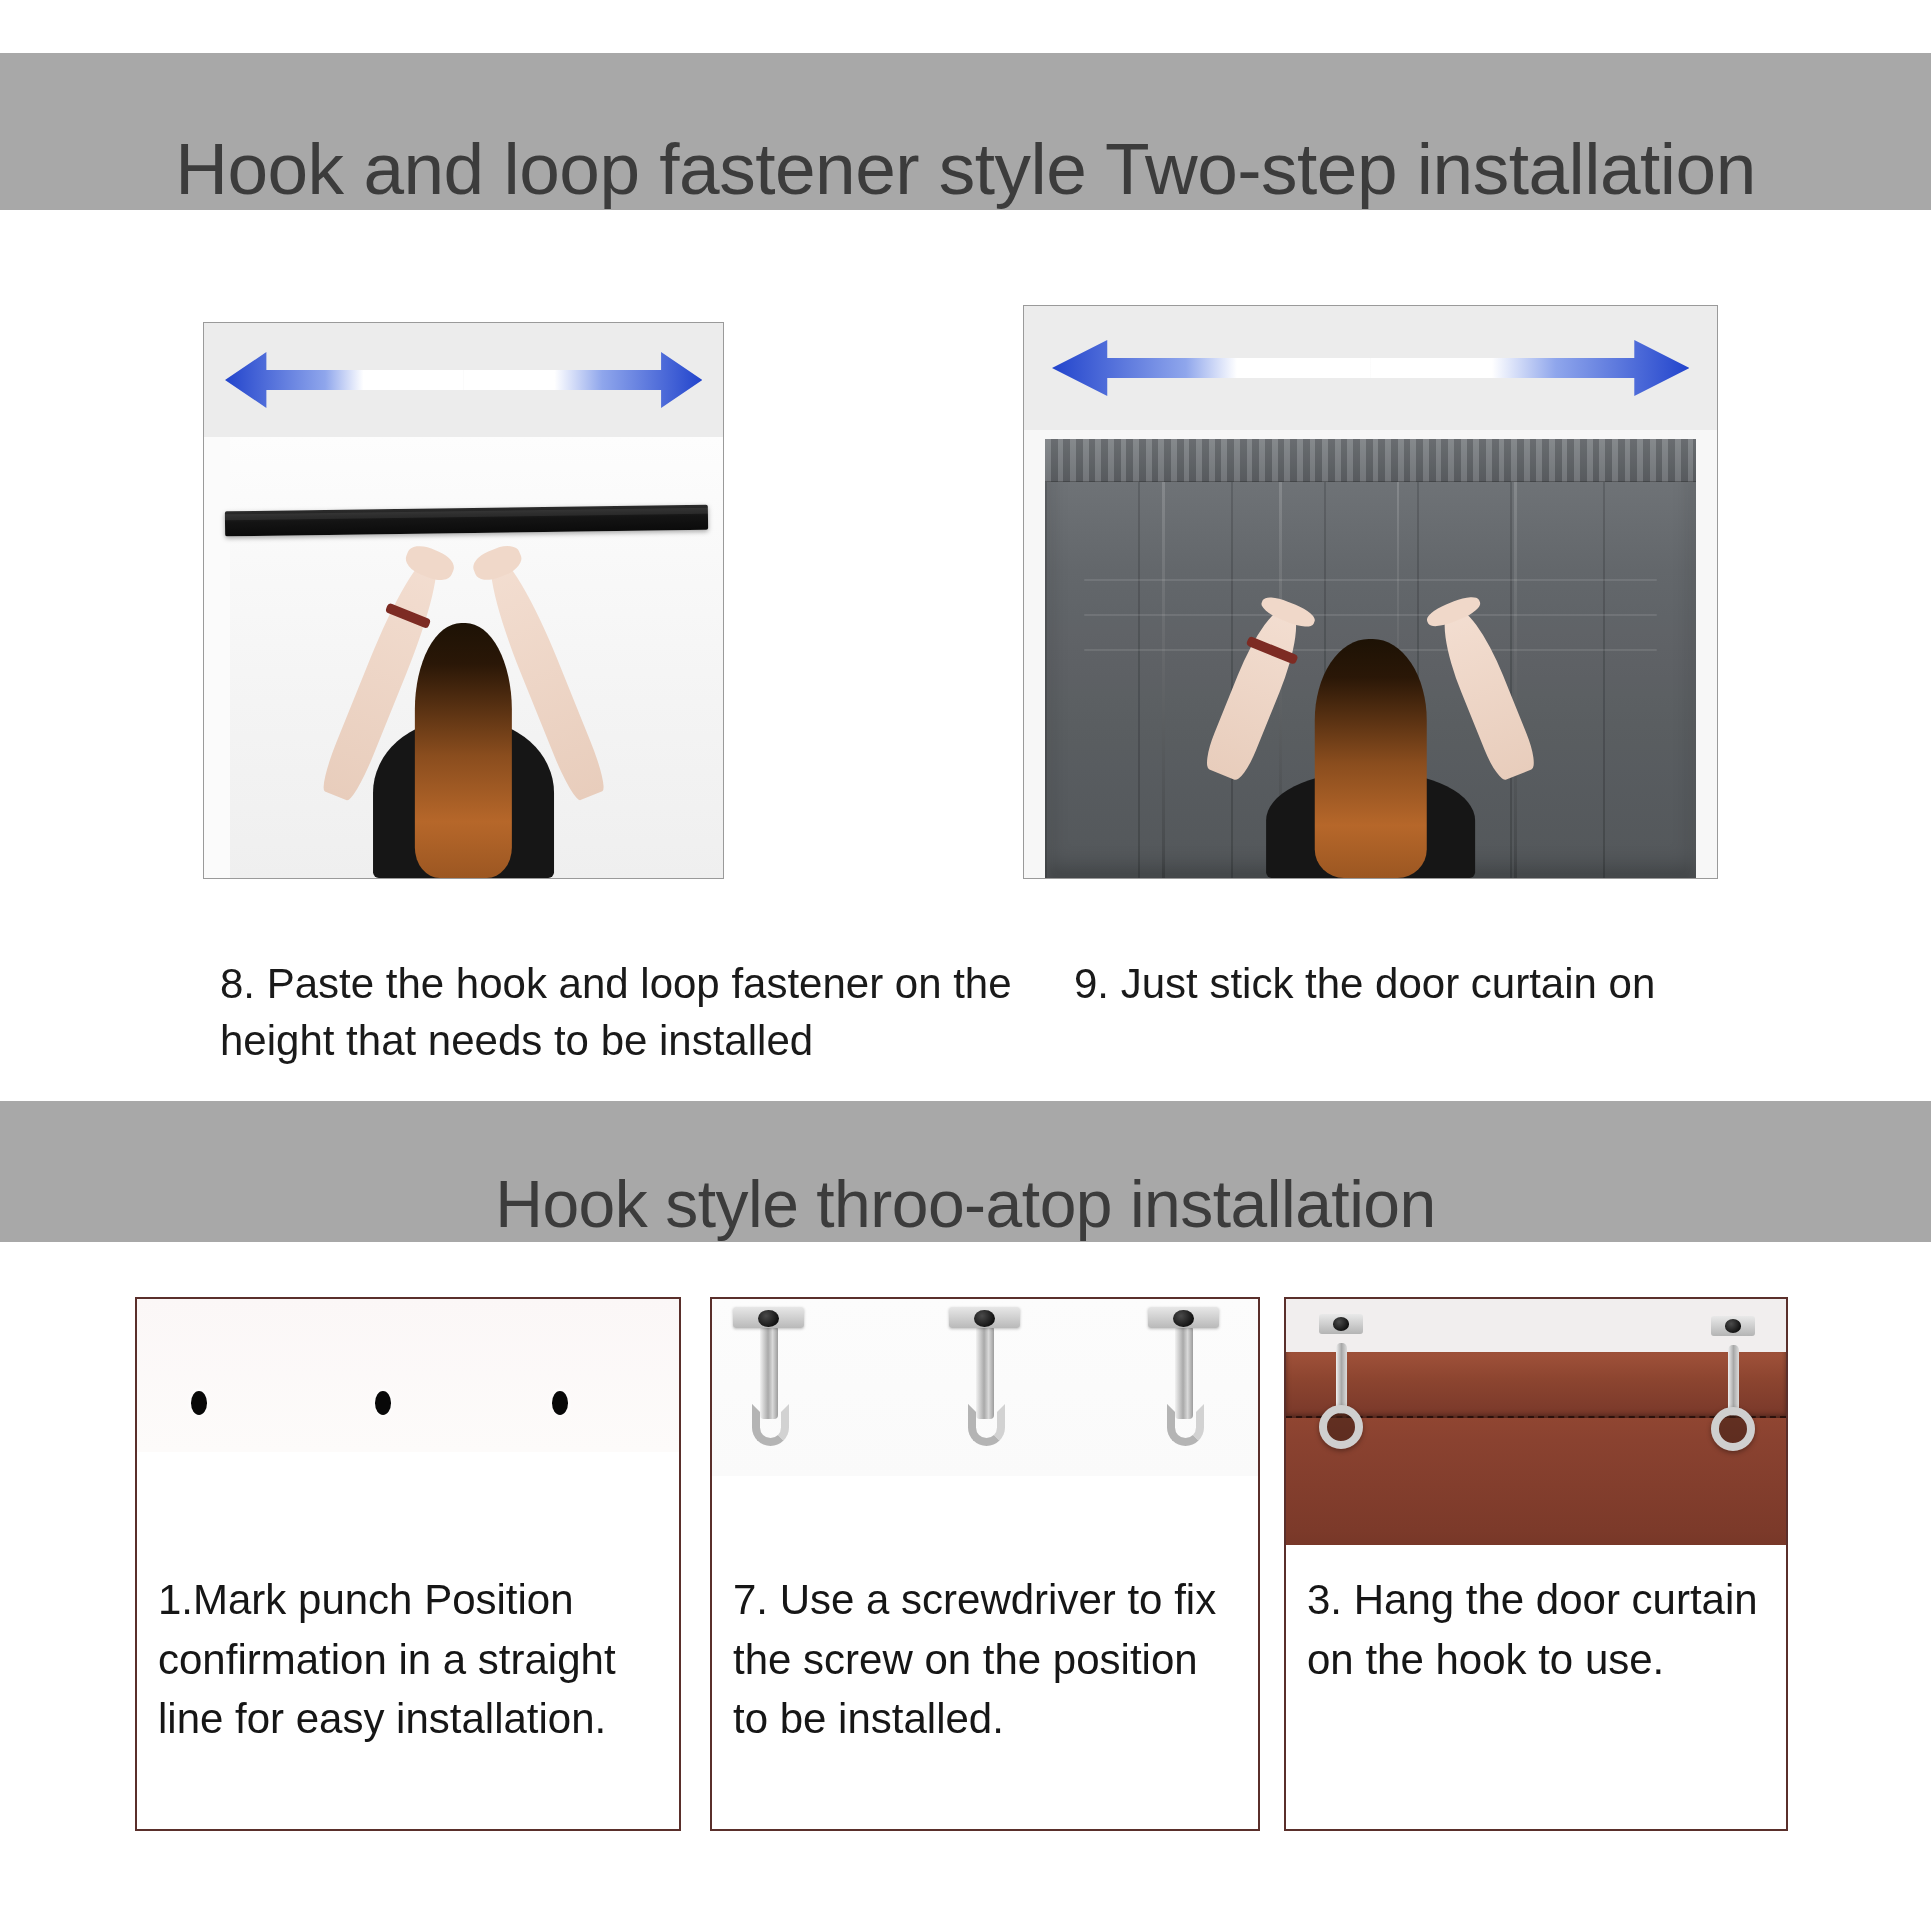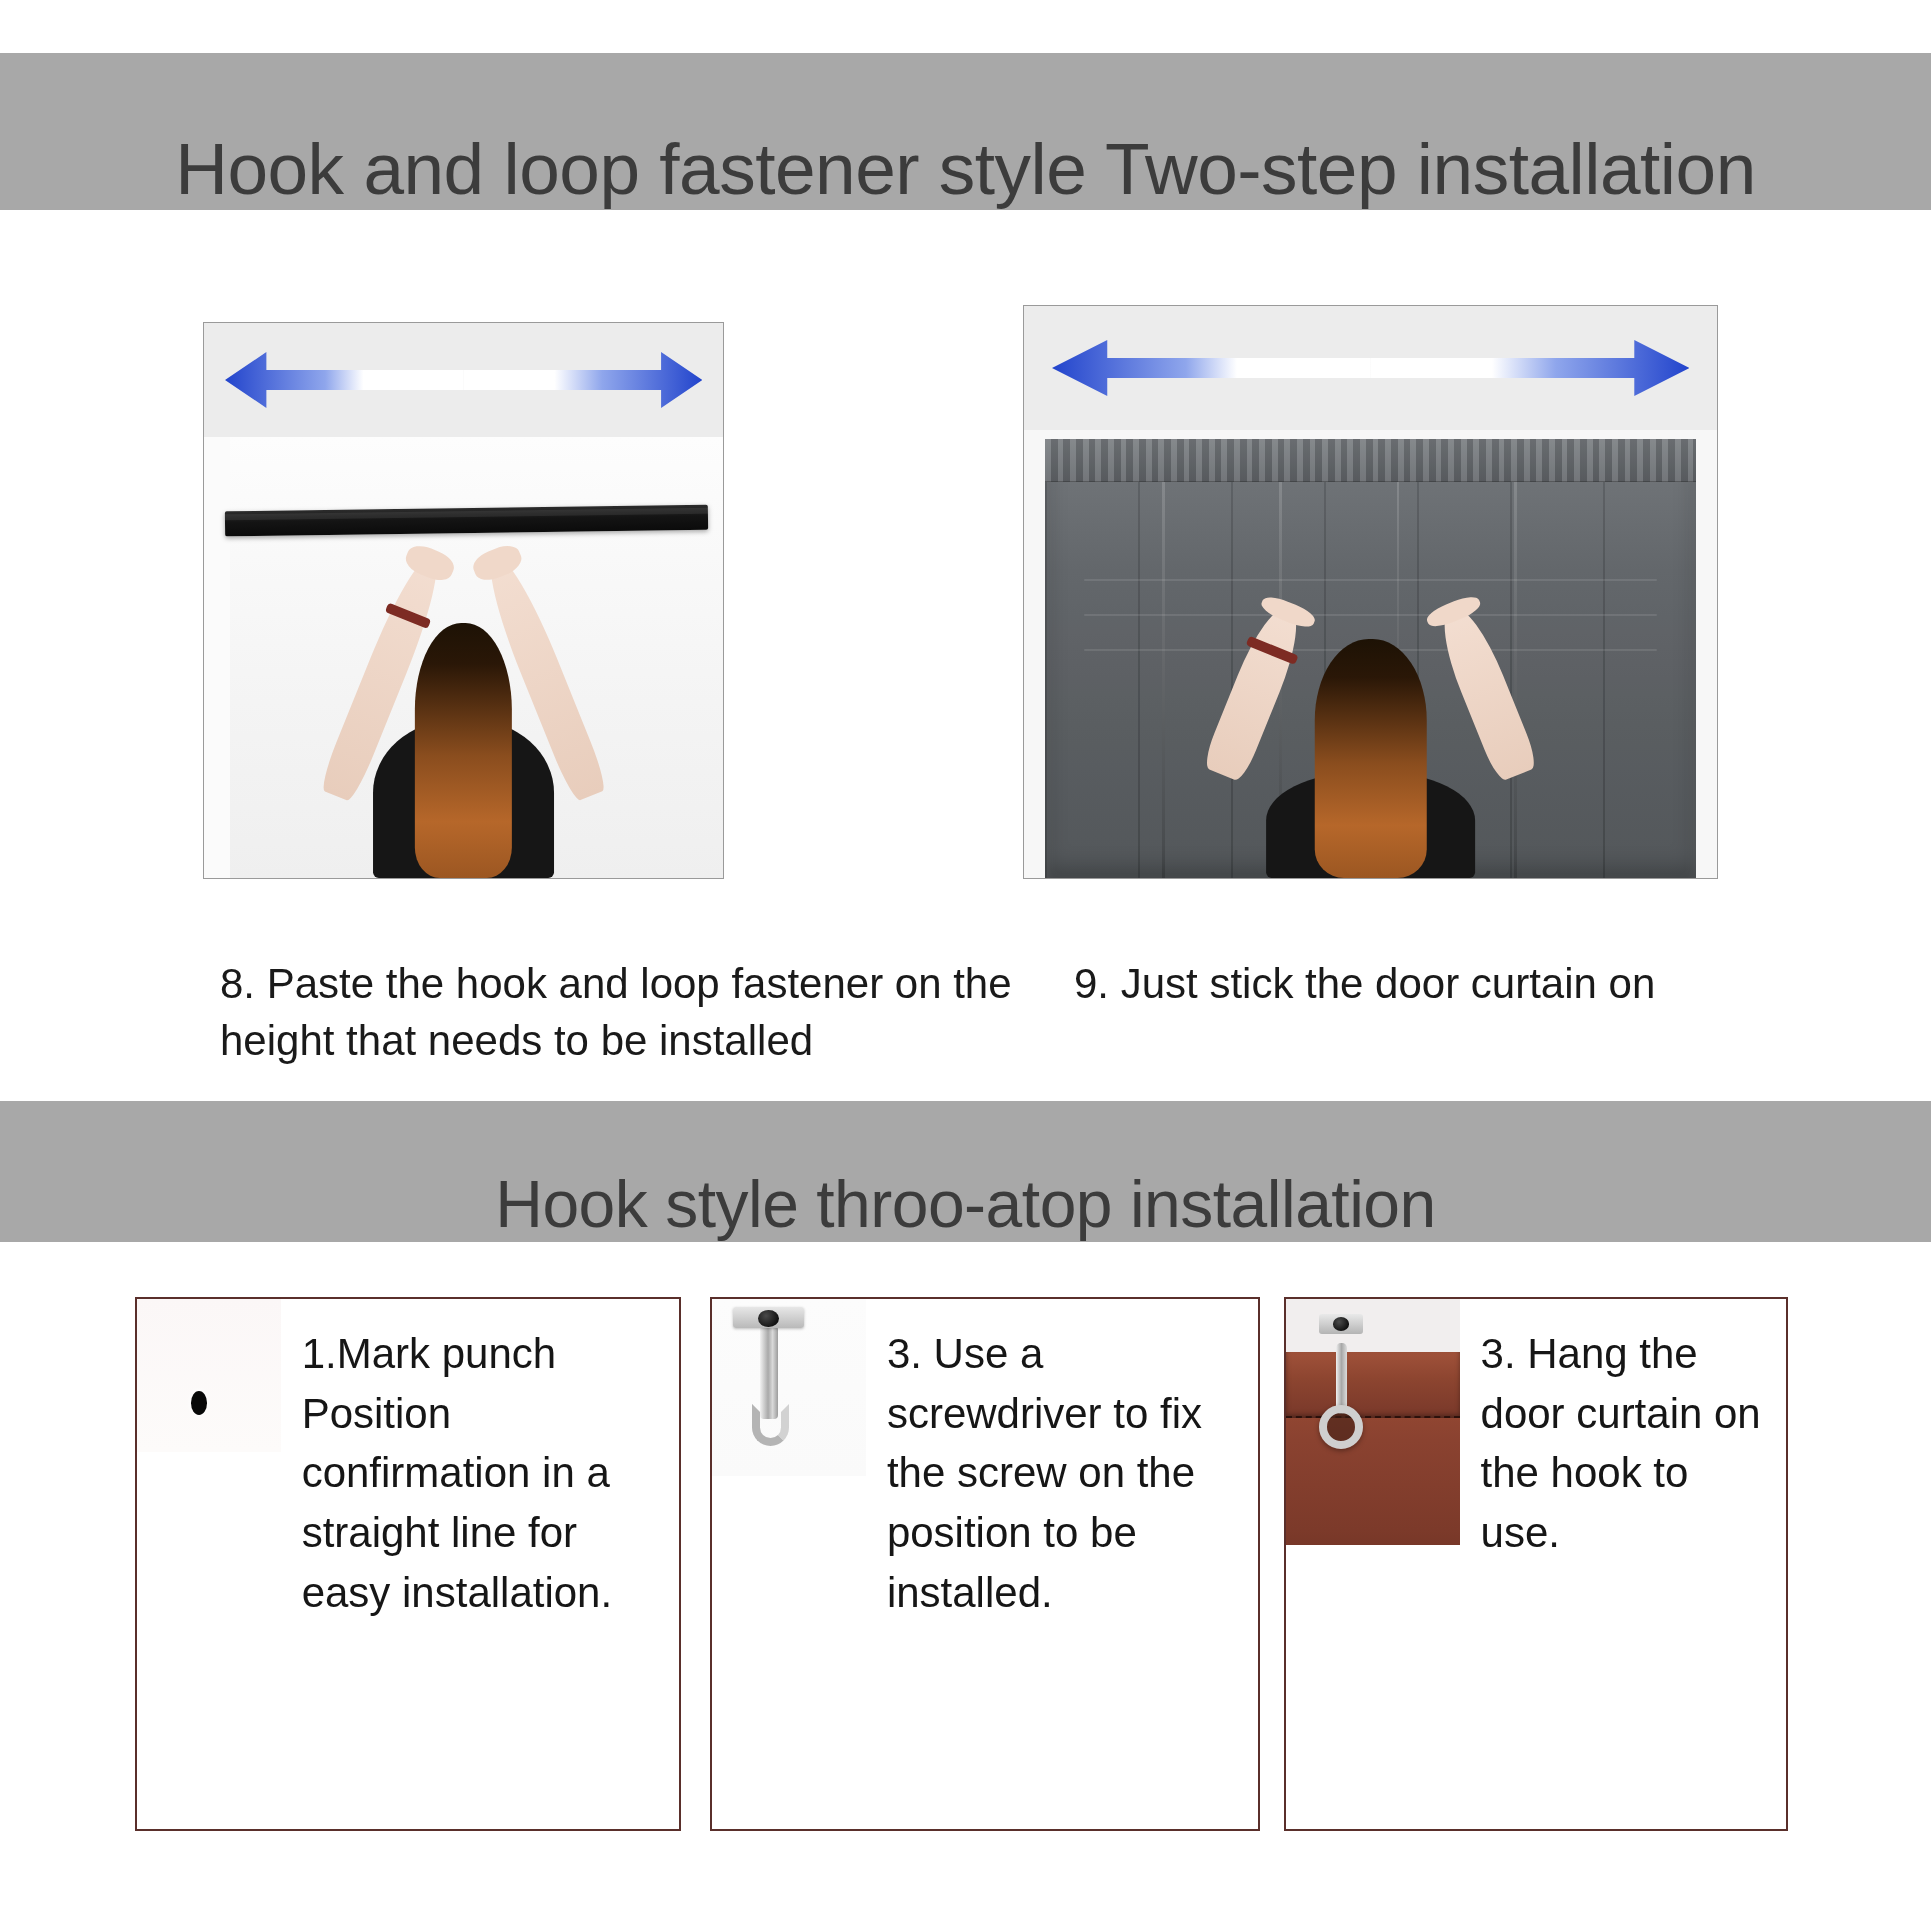--- a/index.html
+++ b/index.html
@@ -141,21 +141,21 @@
   #caption-top-1 { left: 220px; top: 956px; width: 801px; }
   #caption-top-2 { left: 1074px; top: 956px; width: 734px; }
 
   
   #bottom-row { position:absolute; top: 1297px; left: 0; width: 1931px; height: 536px; }
   .card {
     position: absolute; top: 0; height: 534px;
     border: 2.9px solid #5a2f2b;
     background: #ffffff;
     overflow: hidden;
-    display: flex; flex-direction: row;
+    display: flex; flex-direction: column;
   }
   #card-1 { left: 135px;  width: 546px; }
   #card-2 { left: 710px;  width: 550px; }
   #card-3 { left: 1284px; width: 504px; }
 
   .card-photo { position: relative; width: 100%; height: 246px; overflow: hidden;
                 background:#fdfdfd; }
   .card-caption {
     padding: 25px 21px 0 21px;
     font-size: 42px; line-height: 1.42; color: #161616;
@@ -346,21 +346,21 @@
         <div class="hook-plate"></div>
         <div class="hook-screw"></div>
       </div>
       <div class="hook" style="left:436px">
         <div class="hook-shank"></div>
         <div class="hook-curl"></div>
         <div class="hook-plate"></div>
         <div class="hook-screw"></div>
       </div>
     </div>
-    <div class="card-caption">3. Use a screwdriver to fix the screw on the position to be installed.</div>
+    <div class="card-caption">7. Use a screwdriver to fix the screw on the position to be installed.</div>
   </div>
 
   <div class="card" id="card-3">
     <div class="card-photo">
       <div class="leather-area">
         <div class="leather-wall"></div>
         <div class="top-hook" style="left:33px;top:15.4px">
           <div class="top-hook-screw"></div>
         </div>
         <div class="top-hook" style="left:425px;top:17.4px">

